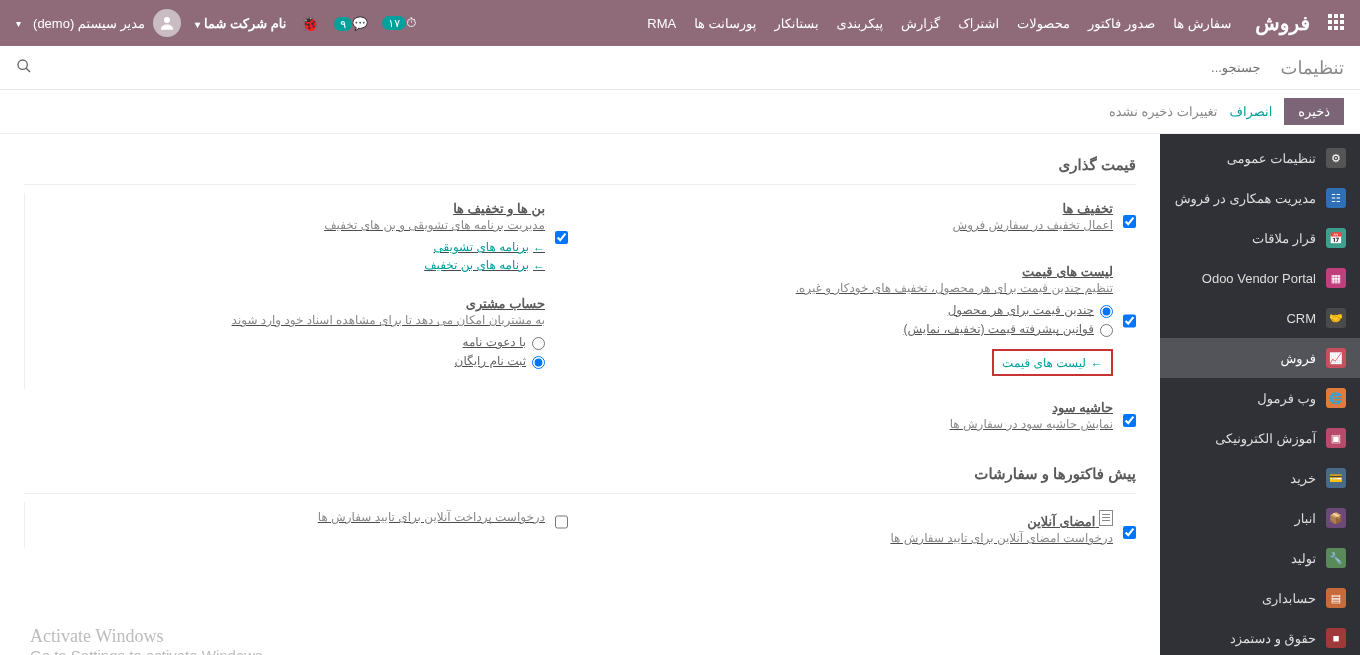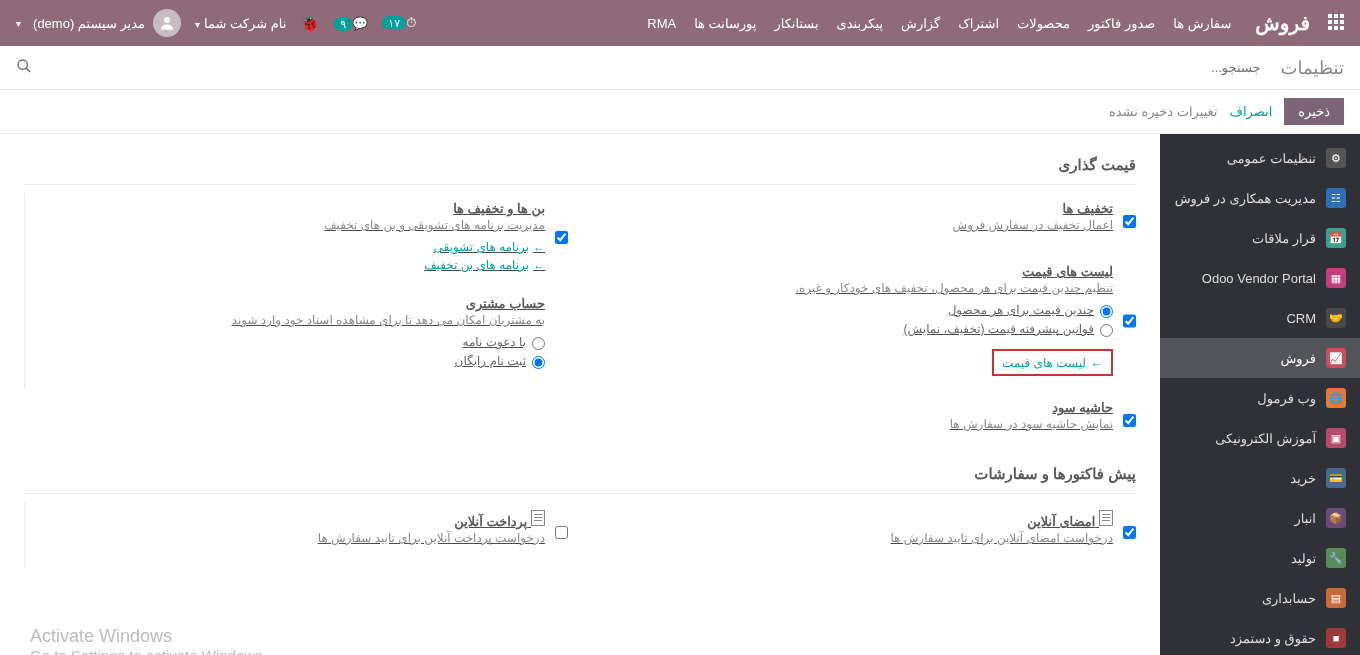--- a/index.html
+++ b/index.html
@@ -9,21 +9,21 @@
 .apps-icon { width: 18px; height: 18px; display: grid; grid-template-columns: repeat(3,4px); grid-template-rows: repeat(3,4px); gap: 2px; margin-left: 16px; cursor: pointer; }
 .apps-icon span { background: #fff; width: 4px; height: 4px; }
 .brand { font-size: 20px; font-weight: bold; margin-left: 24px; cursor: pointer; }
 .nav-items { display: flex; gap: 18px; }
 .nav-item { cursor: pointer; font-size: 13px; color: #fff; }
 .topbar-left { margin-right: auto; display: flex; align-items: center; gap: 14px; }
 .badge-item { position: relative; cursor: pointer; }
 .badge { background: #00a09d; color: #fff; border-radius: 10px; padding: 1px 6px; font-size: 11px; }
 .bug-icon { font-size: 16px; cursor: pointer; }
 .caret { font-size: 10px; margin-right: 4px; }
-.company-name { cursor: pointer; font-size: 13px; }
+.company-name { cursor: pointer; font-size: 13px; font-weight: bold; }
 .user-block { display: flex; align-items: center; gap: 8px; cursor: pointer; }
 .avatar { width: 28px; height: 28px; border-radius: 50%; background: #c9bcc2; display: flex; align-items: center; justify-content: center; }
 .avatar svg { width: 18px; height: 18px; fill: #fff; }
 
 .subbar { height: 44px; border-bottom: 1px solid #e5e5e5; display: flex; align-items: center; padding: 0 16px; }
 .page-title { font-size: 18px; color: #888; margin-left: 20px; text-align: center; }
 .search-wrap { flex: 1; display: flex; align-items: center; }
 .search-input { flex: 1; border: none; outline: none; text-align: right; font-size: 13px; color: #888; padding: 6px 0; background: transparent; }
 .search-icon { color: #666; font-size: 16px; cursor: pointer; margin-right: auto; }
 
@@ -65,21 +65,21 @@
 .arrow { font-weight: bold; }
 .radio-row { display: flex; align-items: flex-start; gap: 6px; margin: 4px 0; font-size: 12px; color: #666; }
 .radio-row input { margin-top: 2px; }
 .highlight-box { border: 2px solid #c83333; display: inline-flex; align-items: center; gap: 4px; padding: 4px 8px; margin-top: 8px; }
 .highlight-box span.txt { color: #00a09d; font-size: 12px; }
 .sig-icon { width: 14px; height: 16px; display: inline-block; border: 1px solid #888; position: relative; }
 .sig-icon::before { content: ""; position: absolute; top: 3px; left: 2px; right: 2px; border-top: 1px solid #888; }
 .sig-icon::after { content: ""; position: absolute; top: 6px; left: 2px; right: 2px; border-top: 1px solid #888; box-shadow: 0 3px 0 #888; }
 
 .watermark { position: absolute; bottom: 30px; left: 30px; color: #bcbcbc; font-size: 15px; text-align: left; direction: ltr; pointer-events: none; }
-.watermark .wm-title { font-size: 18px; }
+.watermark .wm-title { font-size: 18px; font-family: Liberation Serif, serif; }
 </style>
 </head>
 <body>
 
 <div class="topbar">
   <div class="topbar-right">
     <div class="apps-icon">
       <span></span>
         <span></span>
         <span></span>
@@ -284,21 +284,20 @@
           <div class="setting-body">
             <div class="setting-title"><span class="sig-icon"></span> <span>امضای آنلاین</span></div>
             <div class="setting-desc">درخواست امضای آنلاین برای تایید سفارش ها</div>
           </div>
         </div>
       </div>
       <div class="col">
         <div class="setting-block">
           <input type="checkbox" class="check" style="">
           <div class="setting-body">
-            <div class="setting-title"><span class="sig-icon"></span> <span>پرداخت آنلاین</span></div>
             <div class="setting-desc">درخواست پرداخت آنلاین برای تایید سفارش ها</div>
           </div>
         </div>
       </div>
     </div>
 
     <div class="watermark">
       <div class="wm-title">Activate Windows</div>
       <div>Go to Settings to activate Windows.</div>
     </div>

